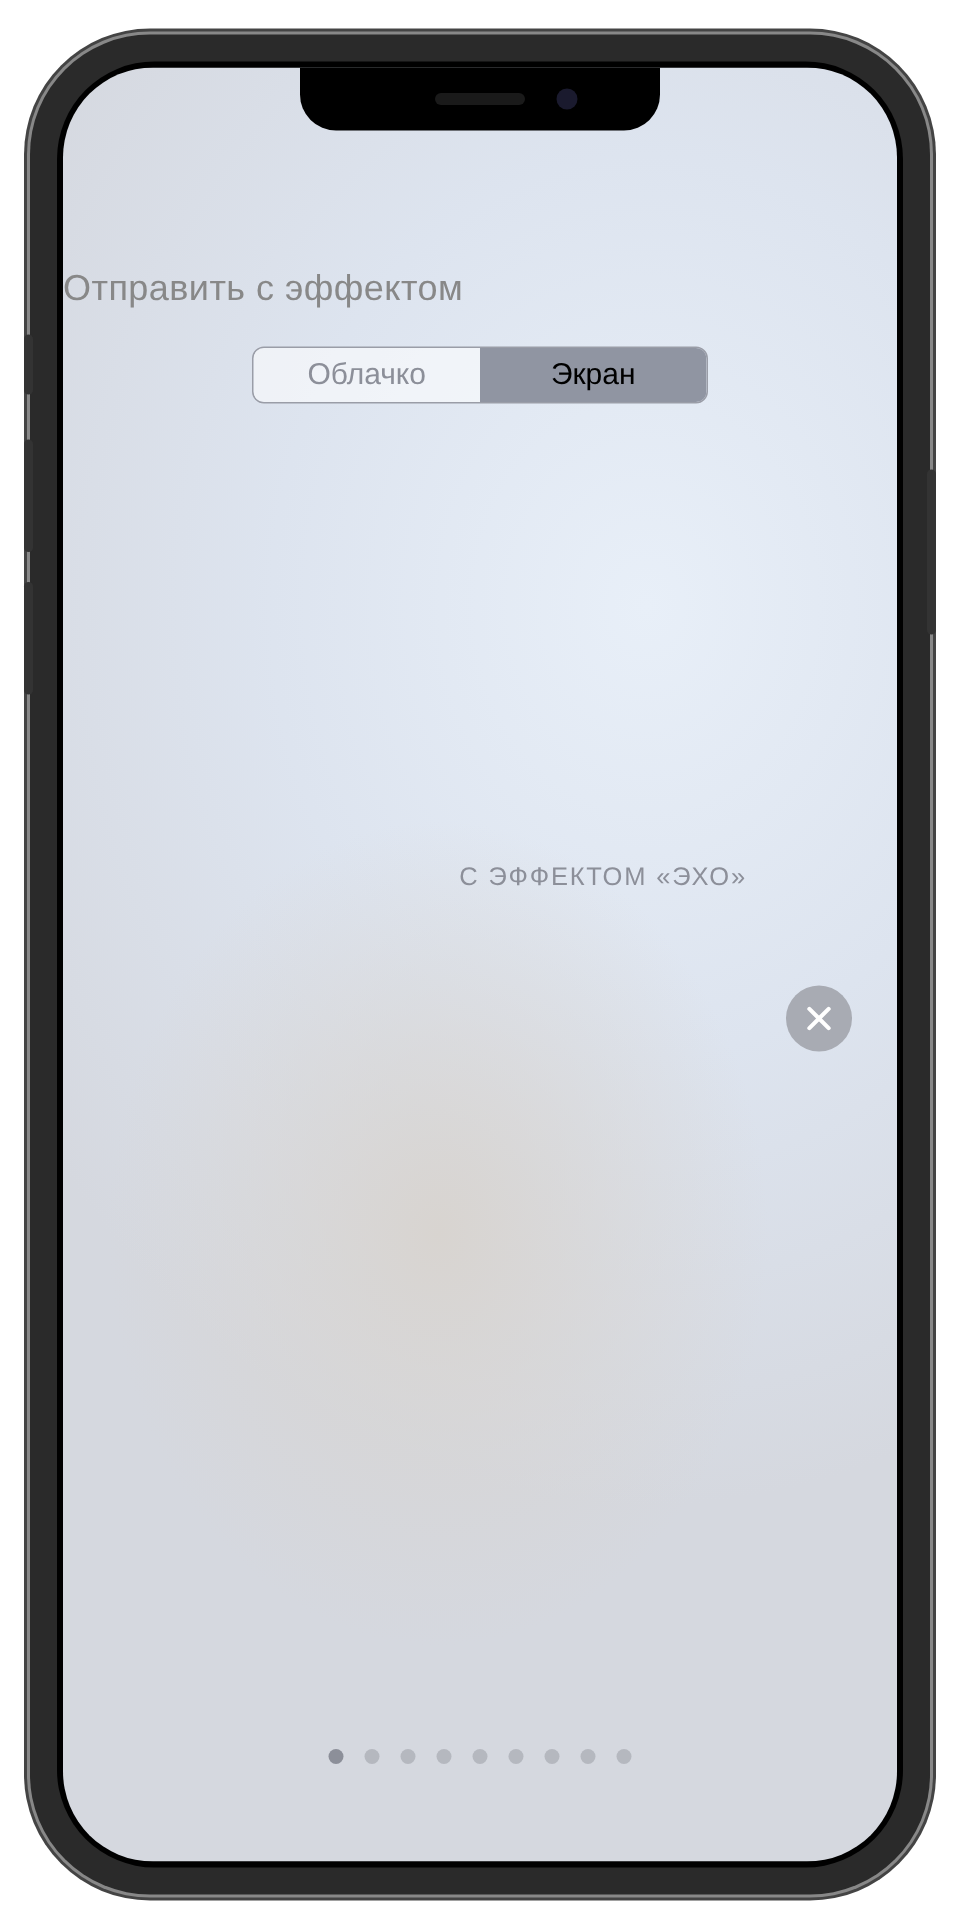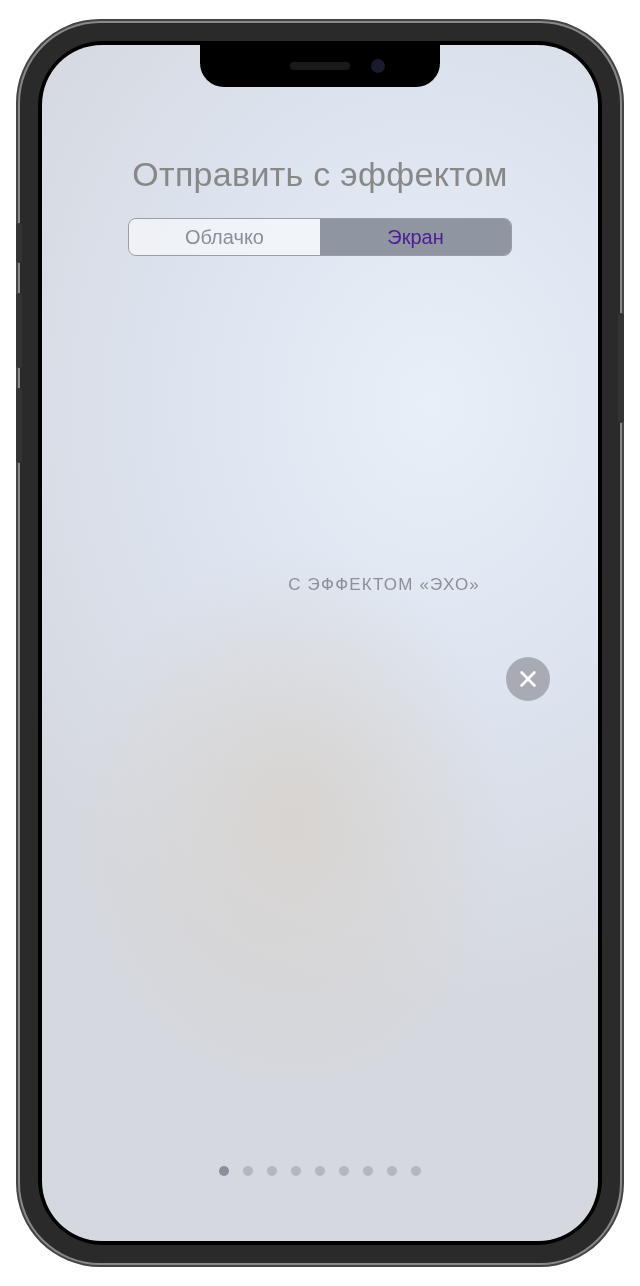--- a/index.html
+++ b/index.html
@@ -83,56 +83,57 @@
     }
     .content {
       position: absolute;
       top: 0;
       left: 0;
       right: 0;
       bottom: 0;
       padding-top: 110px;
     }
     .title {
-      text-align: center;
-      font-size: 34px;
+      text-align: left;
+      font-size: 24px;
       font-weight: 400;
       color: #888;
       margin-bottom: 24px;
       letter-spacing: 0.3px;
+      margin-top: 24px;
     }
     .segmented {
       display: flex;
-      width: 384px;
+      width: 304px;
       margin: 0 auto;
       border: 1px solid #9a9da7;
       border-radius: 8px;
       overflow: hidden;
       height: 38px;
     }
     .segment {
       flex: 1;
       display: flex;
       align-items: center;
       justify-content: center;
       font-size: 20px;
       cursor: pointer;
     }
     .segment.inactive {
       background: rgba(255,255,255,0.55);
       color: #8c8f99;
     }
     .segment.active {
       background: #9095a2;
-      color: #4c1d95;
+      color: #000000;
     }
     .bubble-area {
       position: absolute;
       top: 530px;
-      right: 48px;
+      right: 30px;
       display: flex;
       flex-direction: column;
       align-items: flex-end;
     }
     .effect-label {
       font-size: 17px;
       color: #8c8f99;
       letter-spacing: 1.2px;
       margin-bottom: 12px;
       margin-right: 70px;

